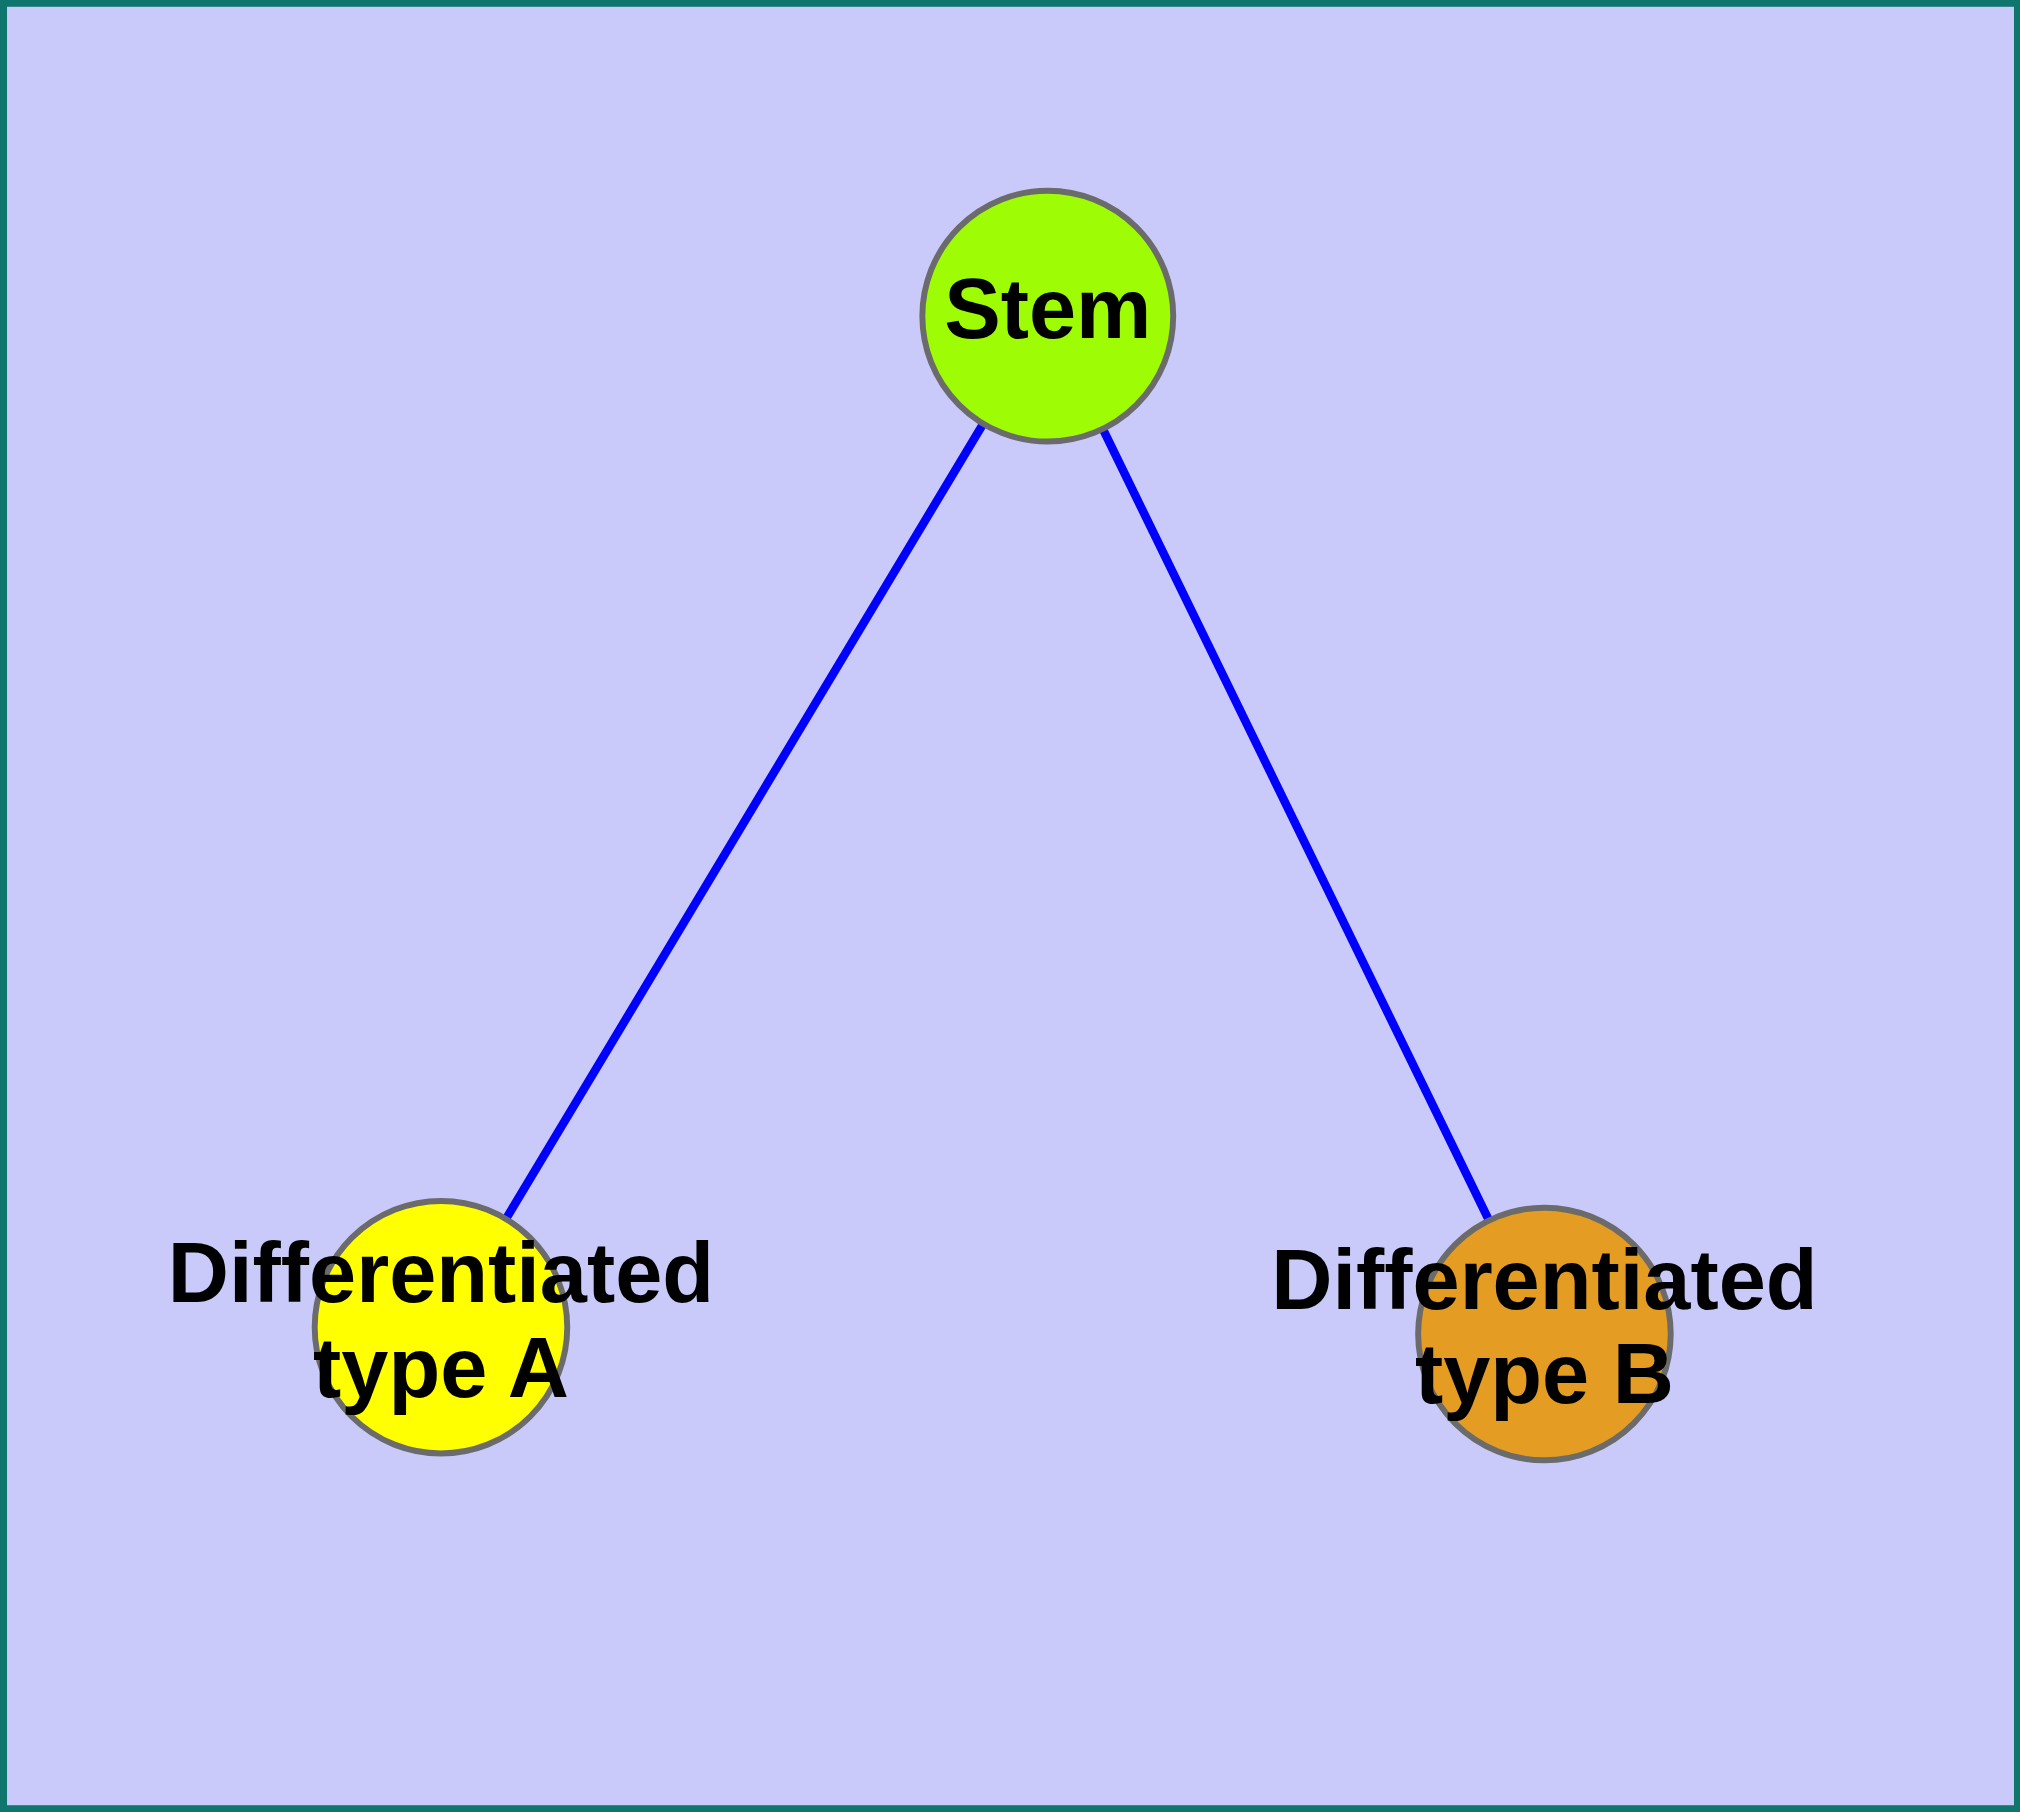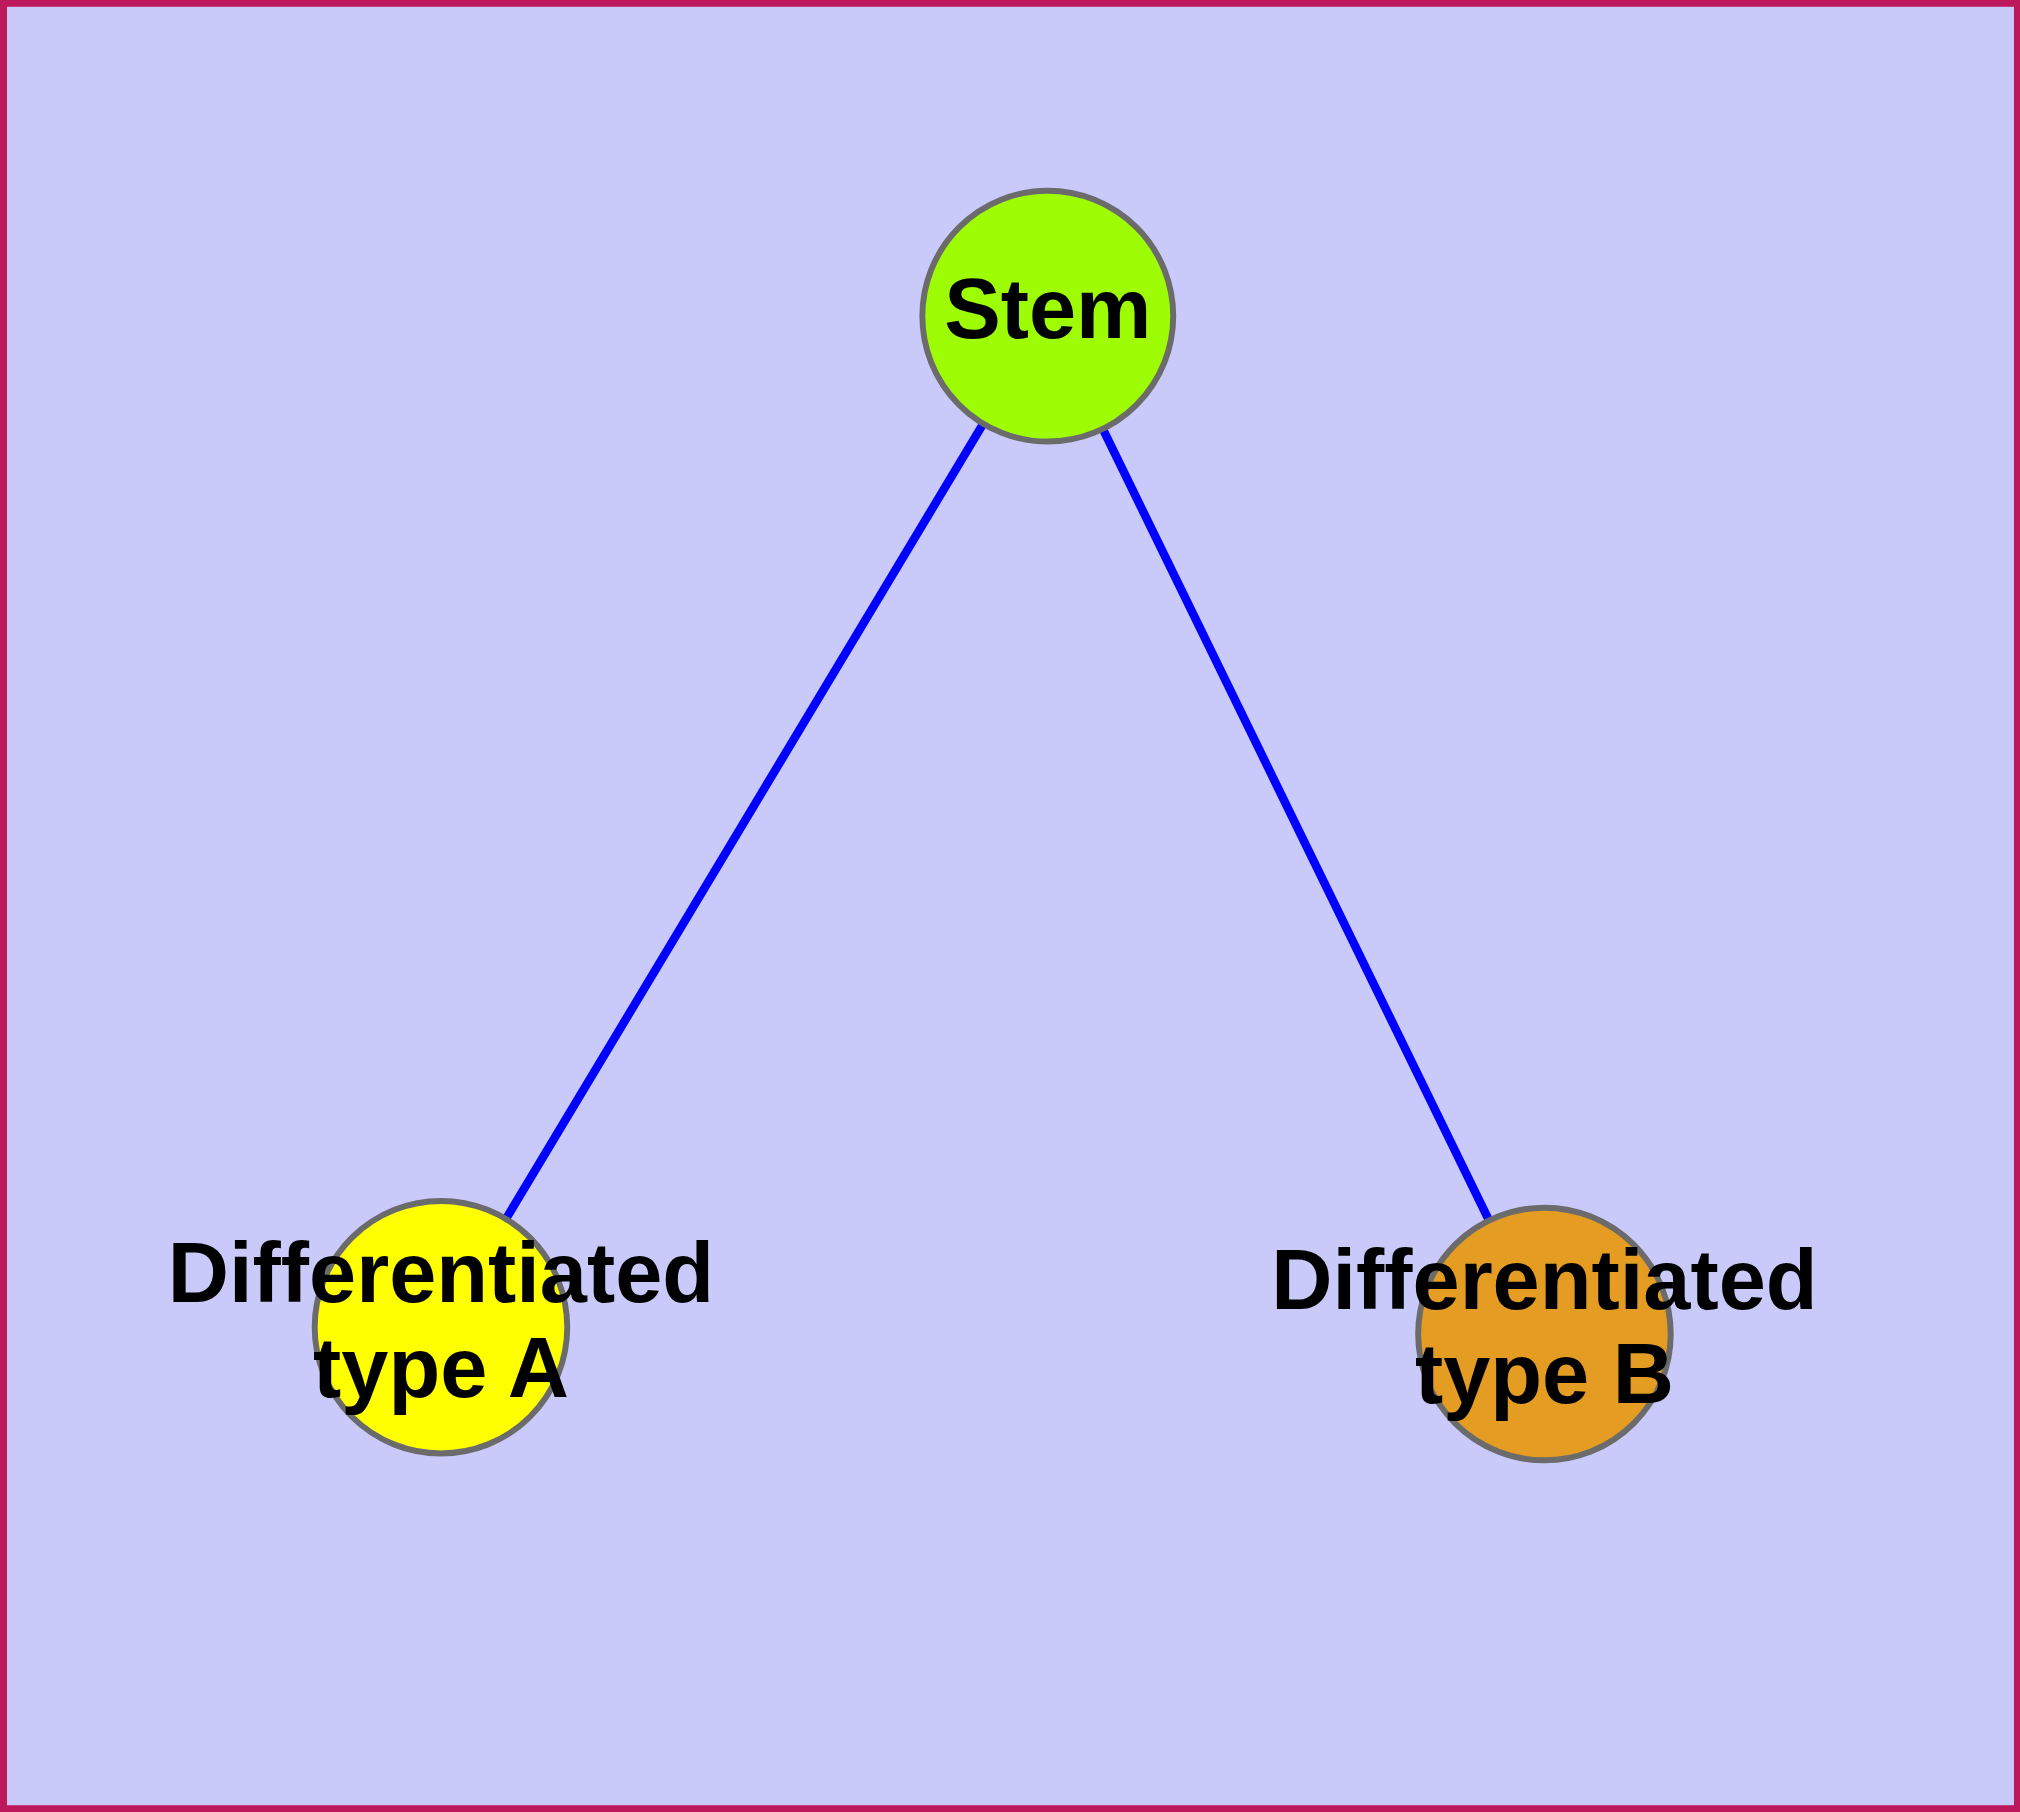--- a/index.html
+++ b/index.html
@@ -34,21 +34,21 @@
     fill: #000000;
     font-size: 100px;
   }
   .node-label tspan {
     font-family: "Liberation Sans", sans-serif;
   }
 </style>
 </head>
 <body>
 
-<div id="graph-canvas" style="background: #be185d;">
+<div id="graph-canvas" style="background: #0f766e;">
   <svg id="graph-svg" viewBox="0 0 2384 2138" xmlns="http://www.w3.org/2000/svg">
 
     <rect id="bg-rect" x="8" y="8" width="2368" height="2122" fill="#c9caf9"></rect>
 
     <g id="edges-layer">
         <line x1="1236" y1="373" x2="520" y2="1566" stroke="#0000ff" stroke-width="10" stroke-linecap="butt"></line>
         <line x1="1236" y1="373" x2="1822" y2="1574" stroke="#0000ff" stroke-width="10" stroke-linecap="butt"></line>
       </g>
     <g id="nodes-layer">
         <circle cx="1236" cy="373" r="148" fill="#9efc04" stroke="#6b6b6b" stroke-width="7"></circle>

